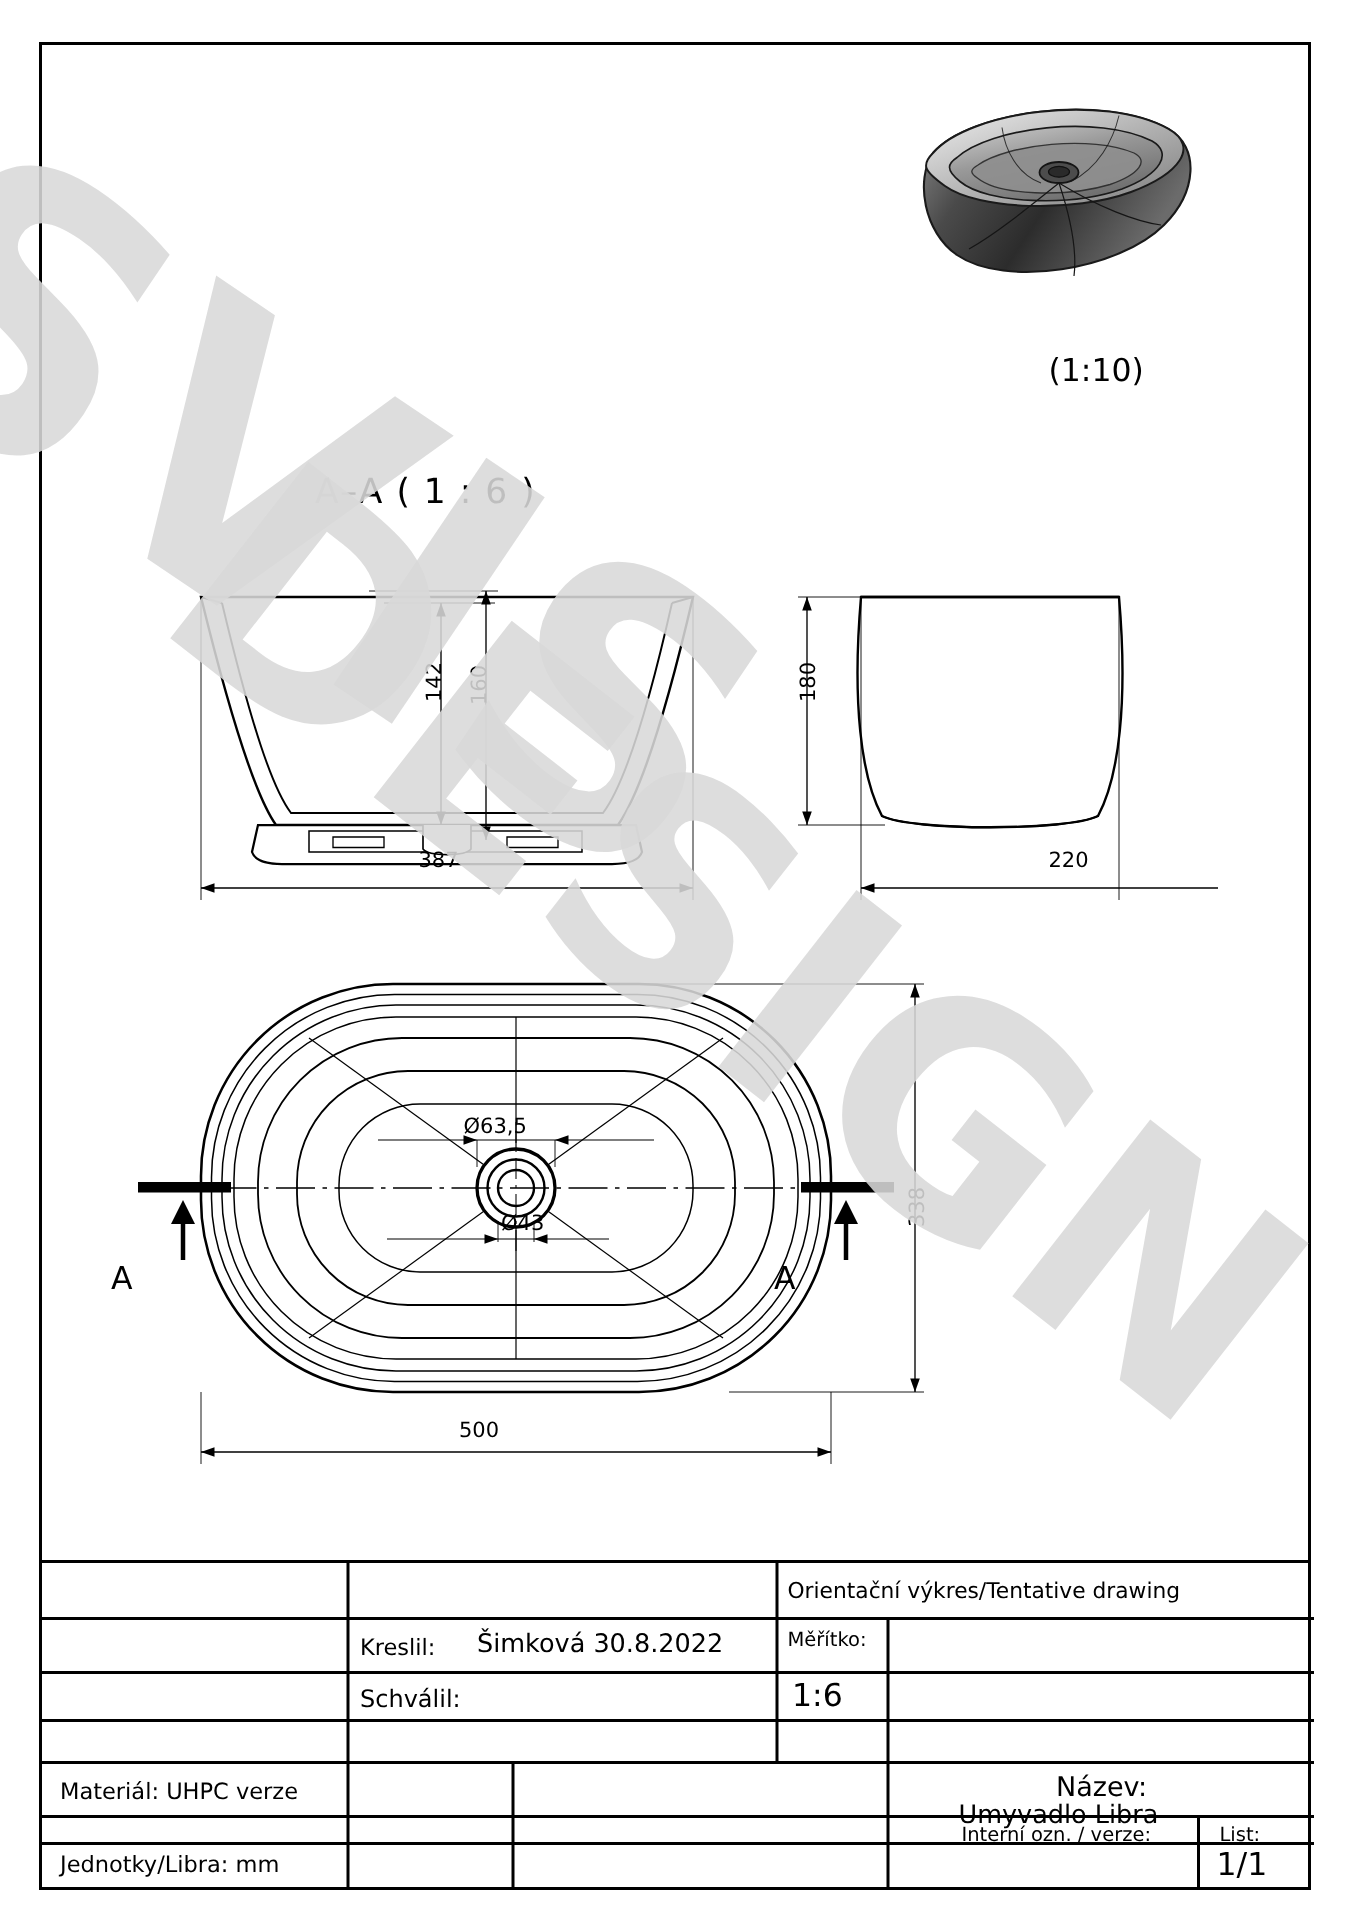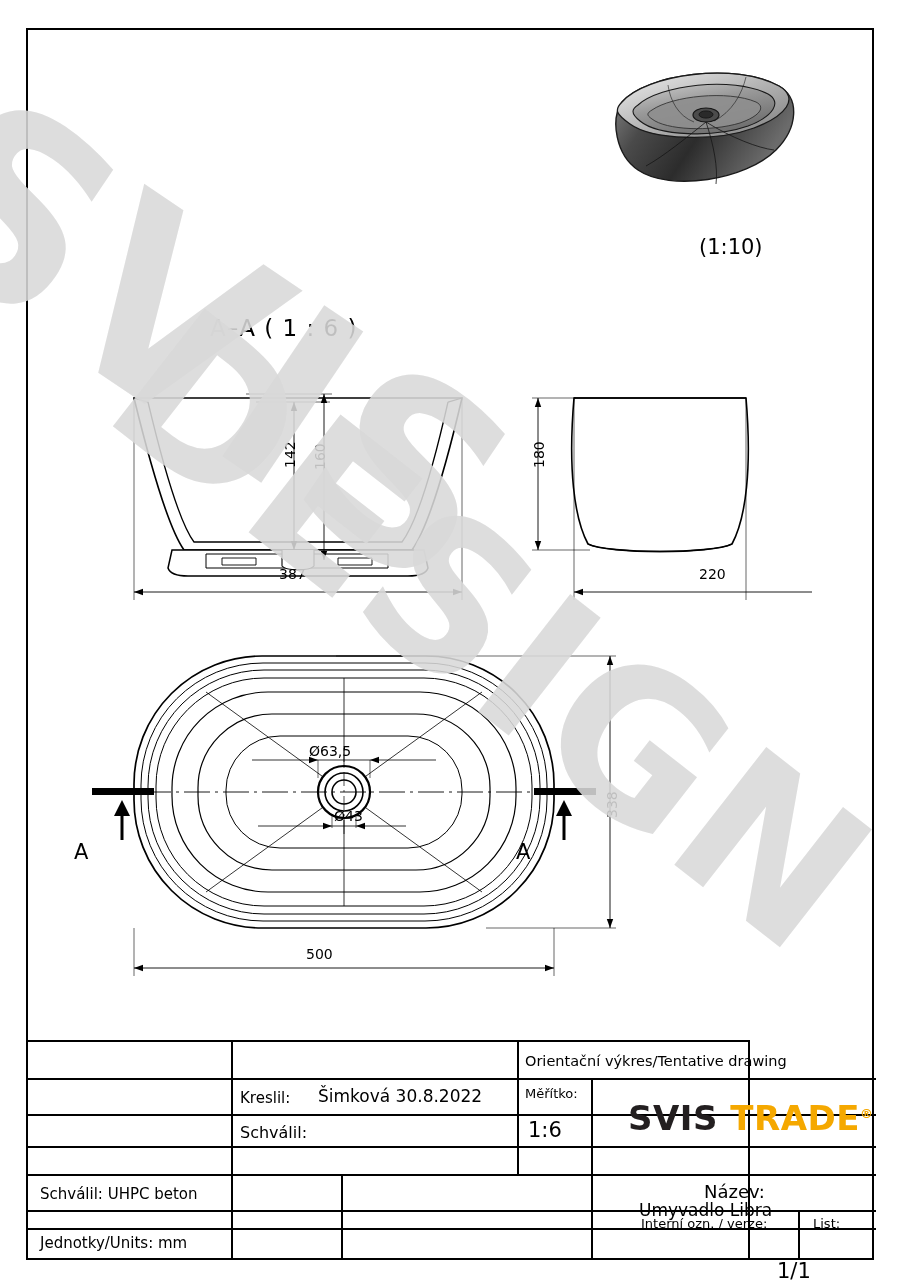--- a/index.html
+++ b/index.html
@@ -95,21 +95,21 @@
   .arrow-letter {
     position: absolute;
     font-size: 21px;
   }
 
   
   .titleblock {
     position: absolute;
     left: 26px;
     top: 1040px;
-    width: 724px;
+    width: 848px;
     height: 220px;
     z-index: 6;
     border: 2px solid #000;
     box-sizing: border-box;
     background: #fff;
     text-align: right;
   }
   .tb-line { position:absolute; background:#000; }
   .tb-text {
     position: absolute;
@@ -335,30 +335,27 @@
 
     <div class="tb-text" style="left:212px; top:47px; font-size:15px;">Kreslil:</div>
     <div class="tb-text" style="left:290px; top:44px; font-size:17px;">Šimková 30.8.2022</div>
 
     <div class="tb-text" style="left:212px; top:81px; font-size:16px;">Schválil:</div>
     <div class="tb-text" style="left:310px; top:81px; font-size:15px;"></div>
 
     <div class="tb-text" style="left:497px; top:44px; font-size:13px;">Měřítko:</div>
     <div class="tb-text" style="left:500px; top:76px; font-size:21px;">1:6</div>
 
-    <div class="brand" style="left:600px; top:56px;">
-      <span class="svis">SVIS</span><span>&nbsp;</span><span class="trade">TRADE</span><span class="reg">®</span>
-    </div>
 
     <div class="tb-text" style="left:676px; top:139px; font-size:18px;">Název:</div>
     <div class="tb-text" style="left:611px; top:158px; font-size:17px;">Umyvadlo Libra</div>
 
     <div class="tb-text" style="left:613px; top:174px; font-size:13px;">Interní ozn. / verze:</div>
     <div class="tb-text" style="left:640px; top:194px; font-size:14px;"></div>
 
     <div class="tb-text" style="left:785px; top:174px; font-size:13px;">List:</div>
-    <div class="tb-text" style="left:749px; top:189px; font-size:21px;margin-top:28px;">1/1</div>
-
-    <div class="tb-text" style="left:12px; top:143px; font-size:15px;">Schválil: UHPC beton</div>
-    <div class="tb-text" style="left:12px; top:192px; font-size:15px;">Jednotky/Units: mm</div>
+    <div class="tb-text" style="left:783px; top:189px; font-size:21px;">1/1</div>
+
+    <div class="tb-text" style="left:12px; top:143px; font-size:15px;">Materiál: UHPC verze</div>
+    <div class="tb-text" style="left:12px; top:192px; font-size:15px;">Jednotky/Libra: mm</div>
   </div>
 
 </div>
 
 </body></html>

